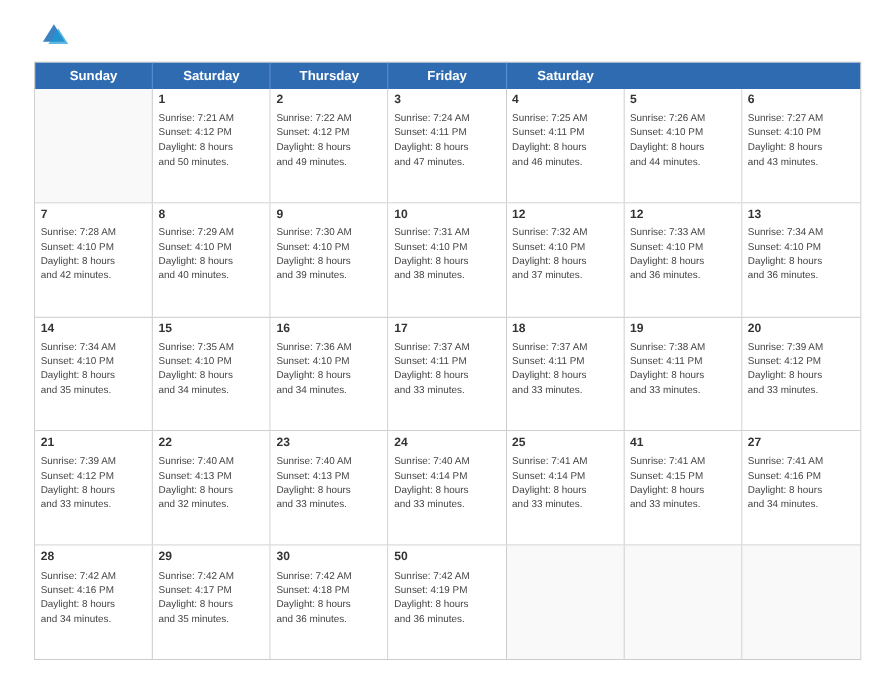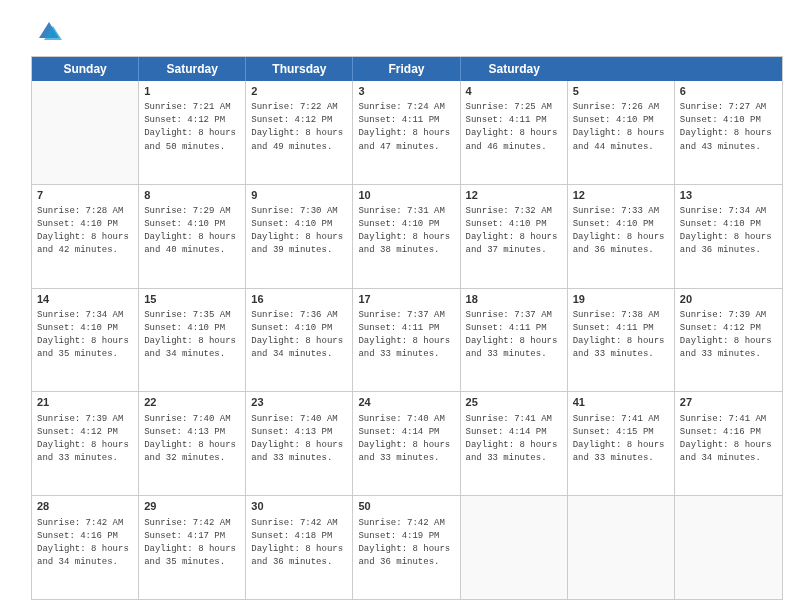--- a/index.html
+++ b/index.html
@@ -99,21 +99,20 @@
       font-size: 11px;
       font-weight: bold;
       color: #333;
       display: block;
       margin-bottom: 2px;
     }
     .cell-info {
       font-size: 9px;
       color: #444;
       line-height: 1.45;
-      font-family: Liberation Mono, monospace;
     }
   </style>
 </head>
 <body>
 
 <div class="page">
   <div class="header">
     <div class="logo">
       <div>
         <div style="display:flex;align-items:center;gap:2px;">

